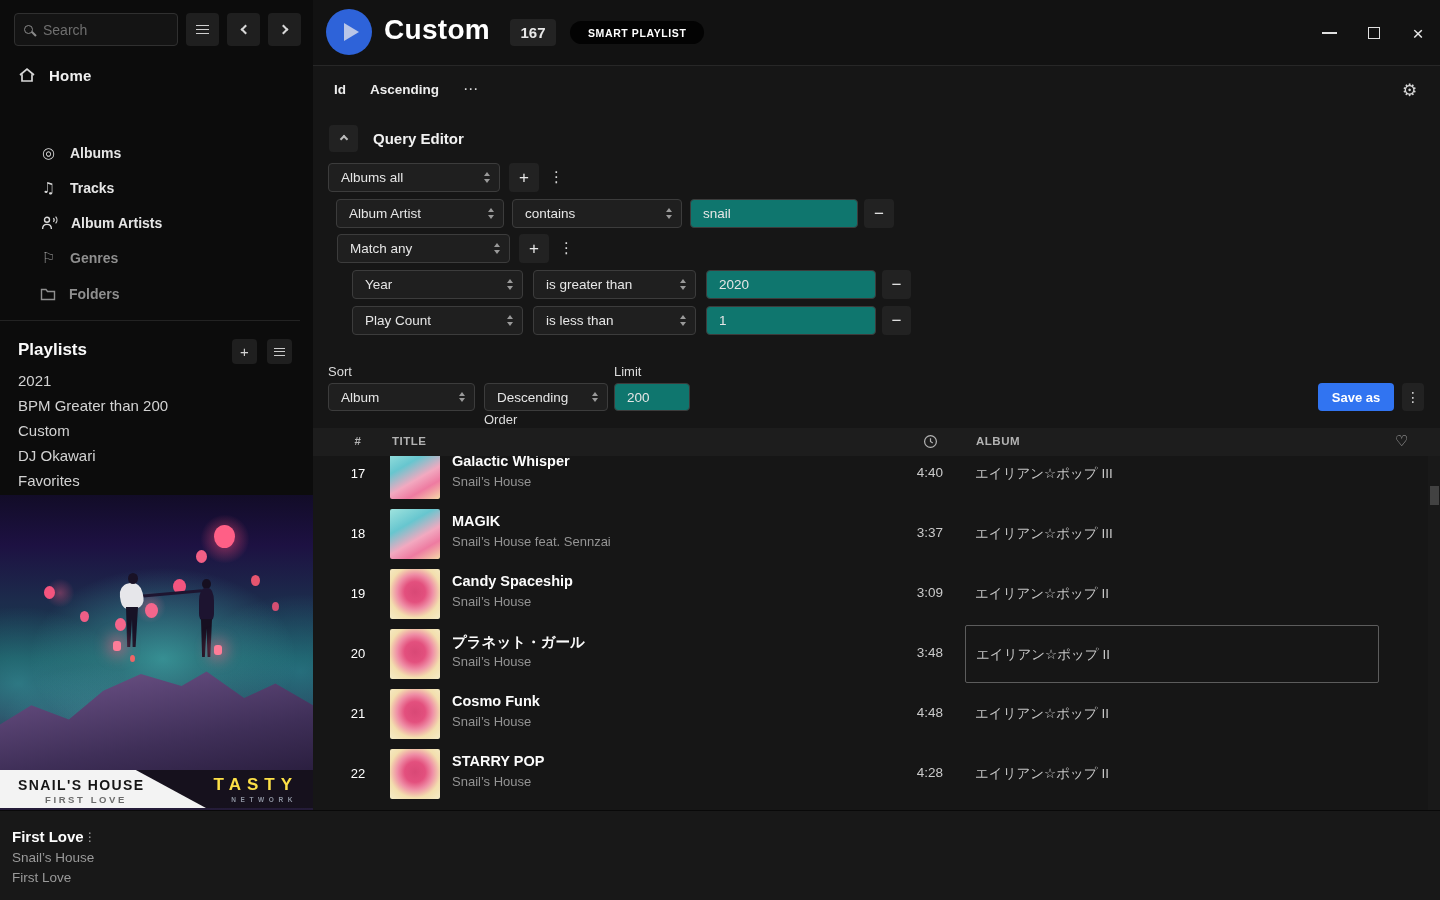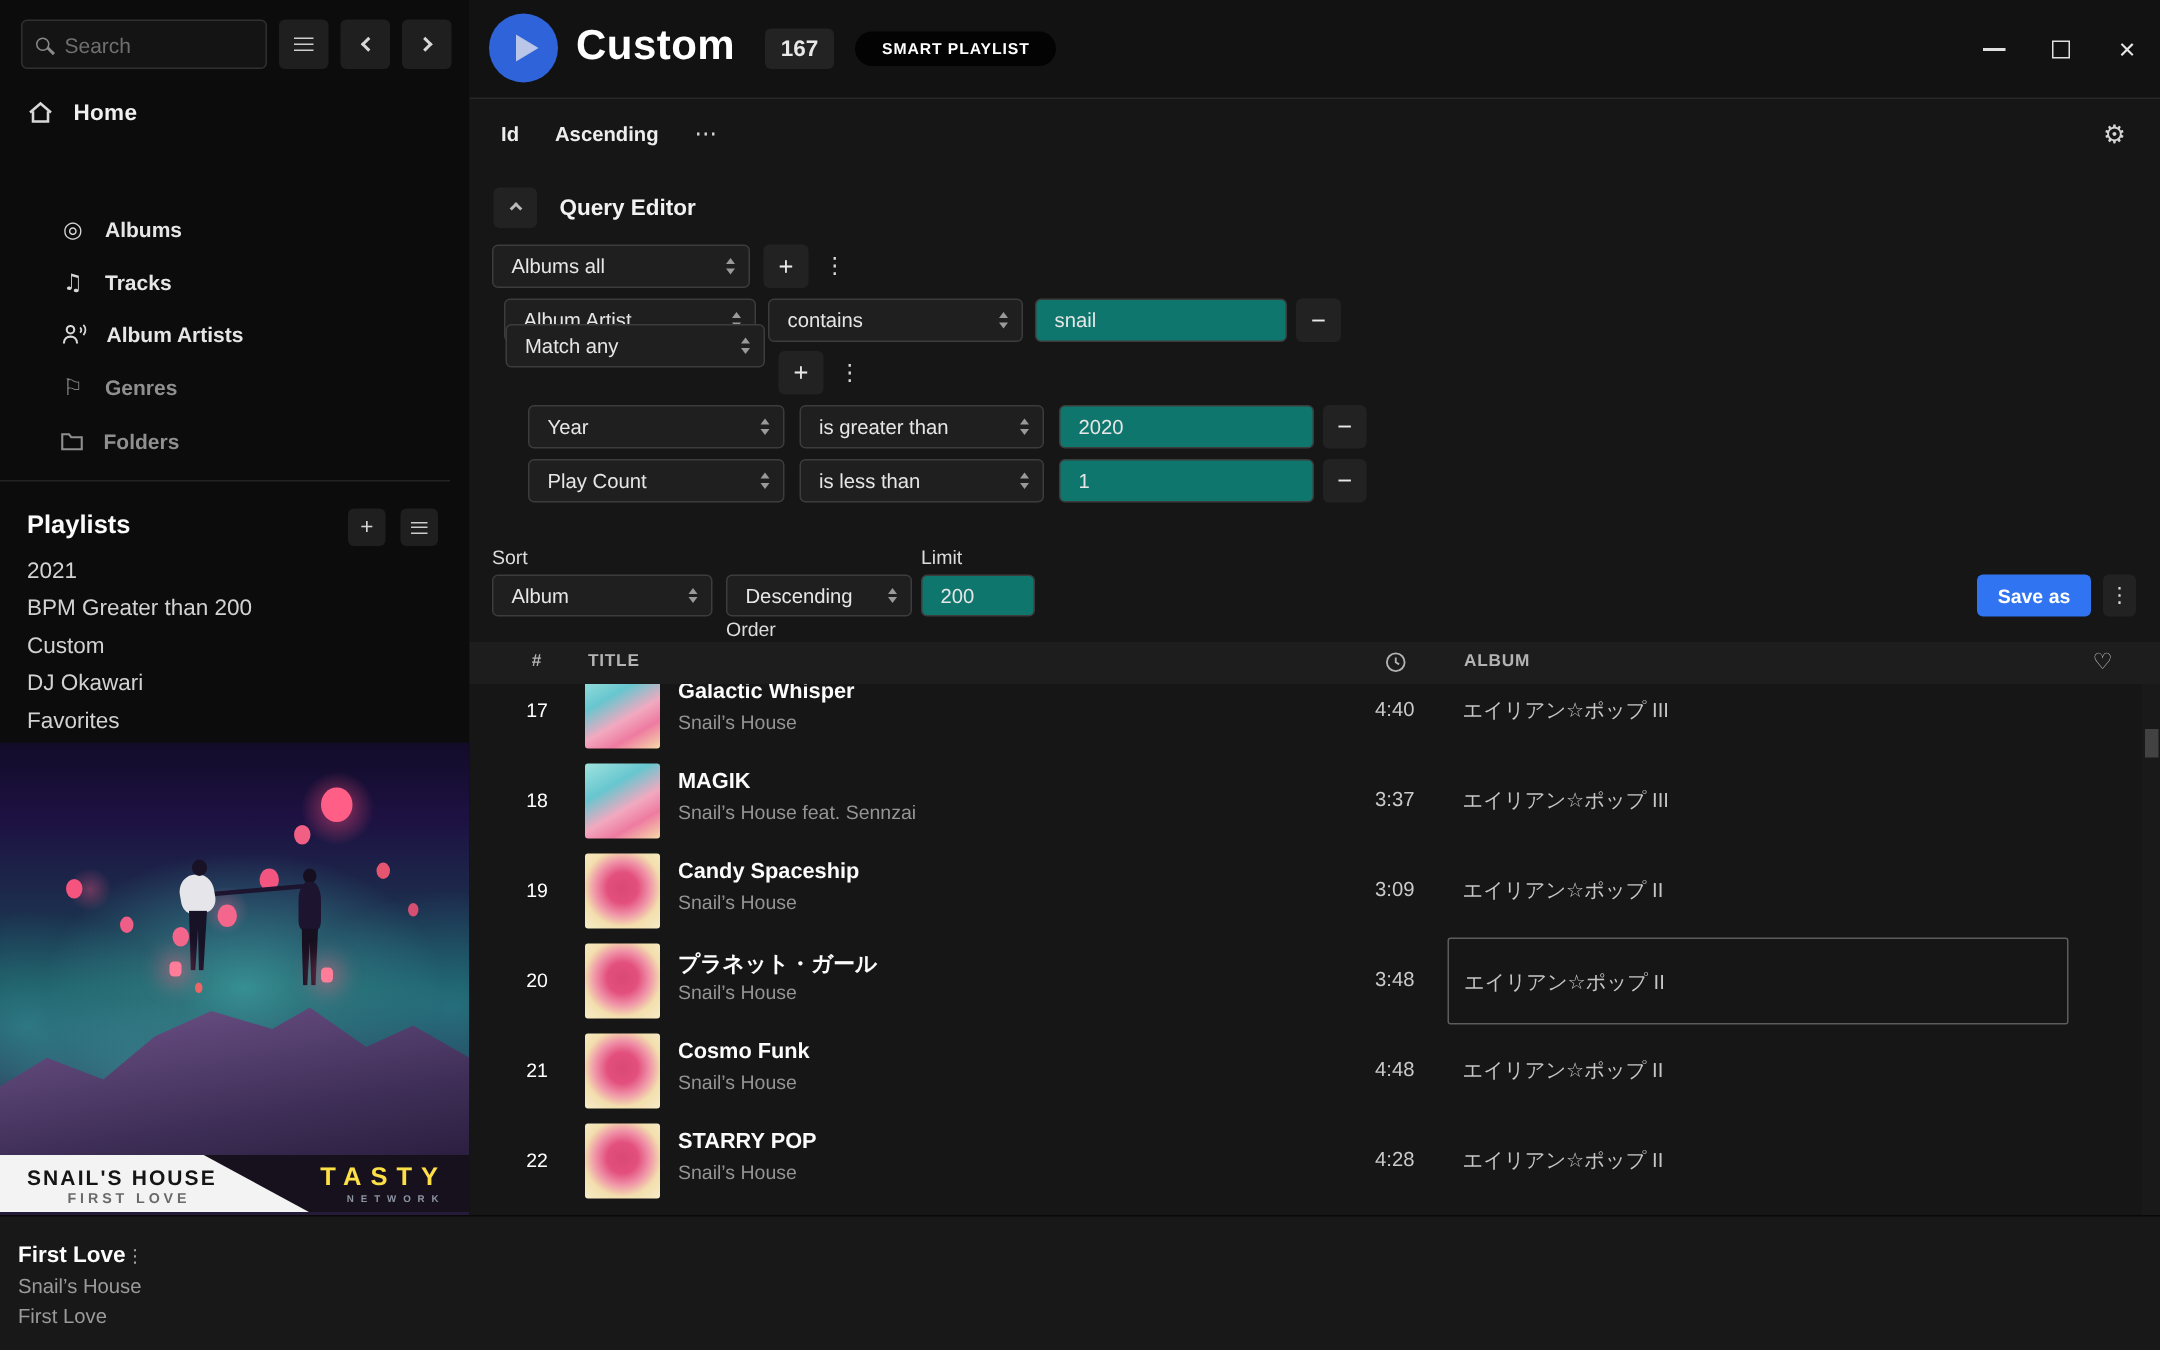--- a/index.html
+++ b/index.html
@@ -300,21 +300,21 @@
       <span class="spin">
           <i class="u"></i>
           <i class="d"></i>
         </span>
     </div>
     <input class="inp" style="left: 377px; top: 199px; width: 168px;" value="snail">
     <div class="sqbtn" style="left:551px;top:199px;">
       <span>−</span>
     </div>
 
-    <div class="sel" style="left:24px;top:216px;width:173px;">
+    <div class="sel" style="left:24px;top:234px;width:173px;">
       <span>Match any</span>
       <span class="spin">
           <i class="u"></i>
           <i class="d"></i>
         </span>
     </div>
     <div class="sqbtn" style="left:206px;top:234px;">
       <span>+</span>
     </div>
     <div class="kebab kebab-abs" style="left:246px;top:239px;">⋮</div>

